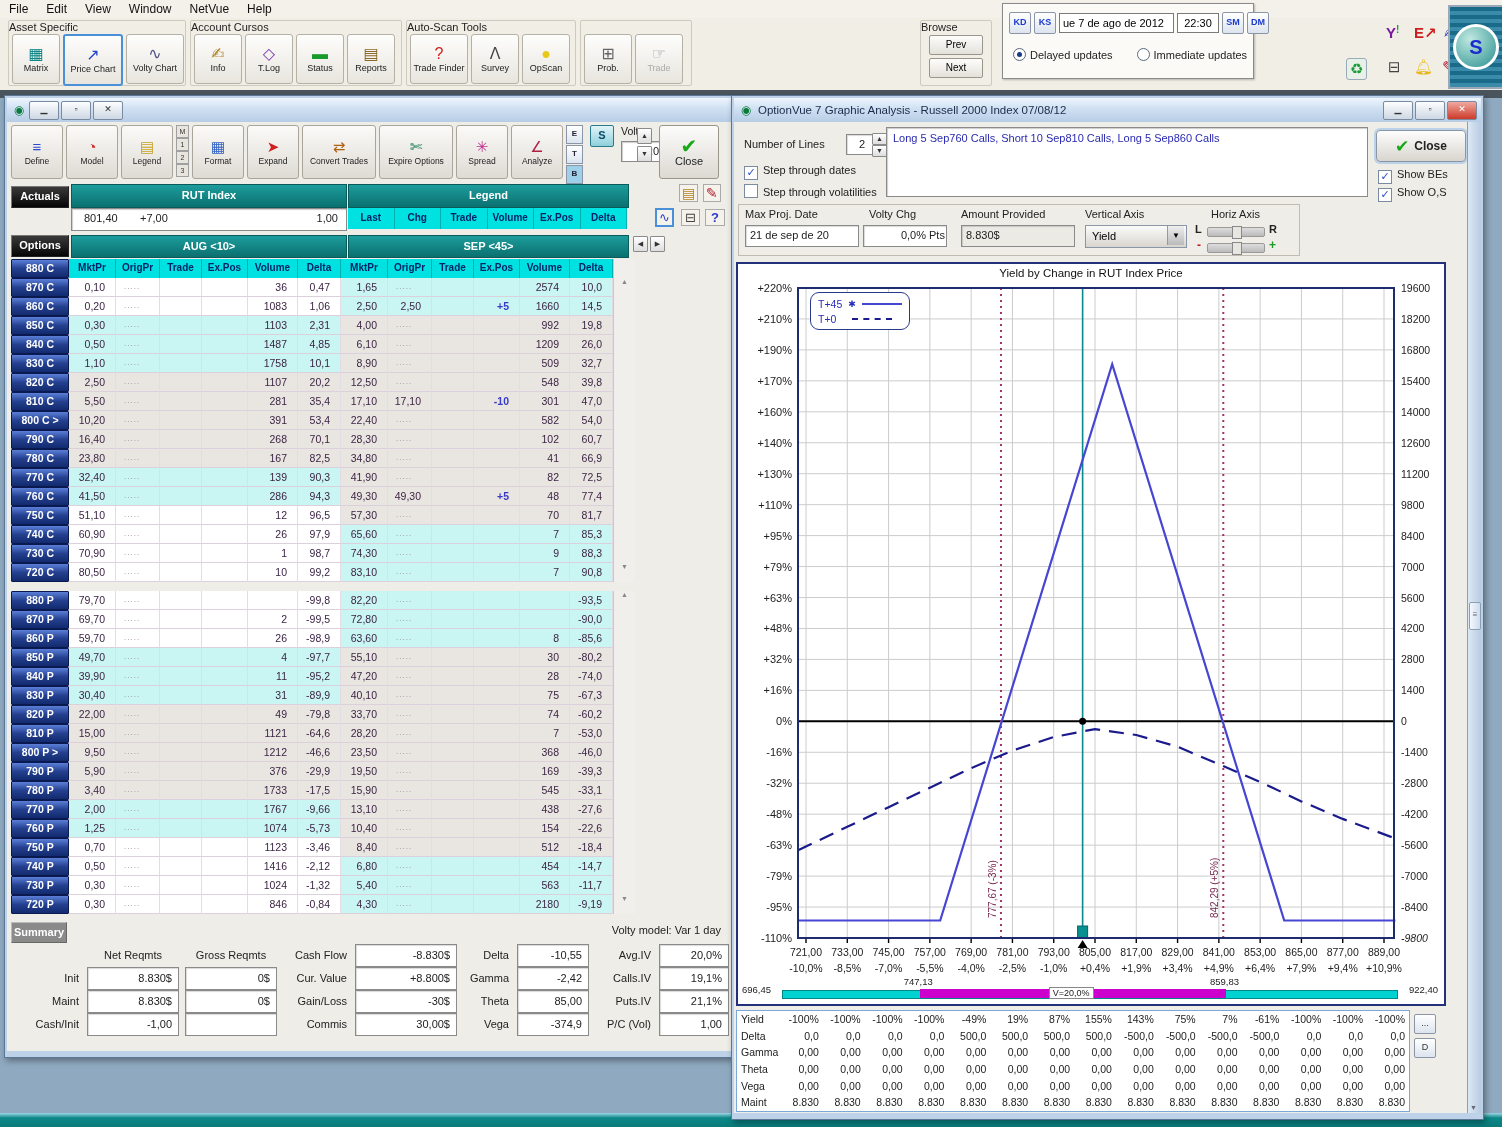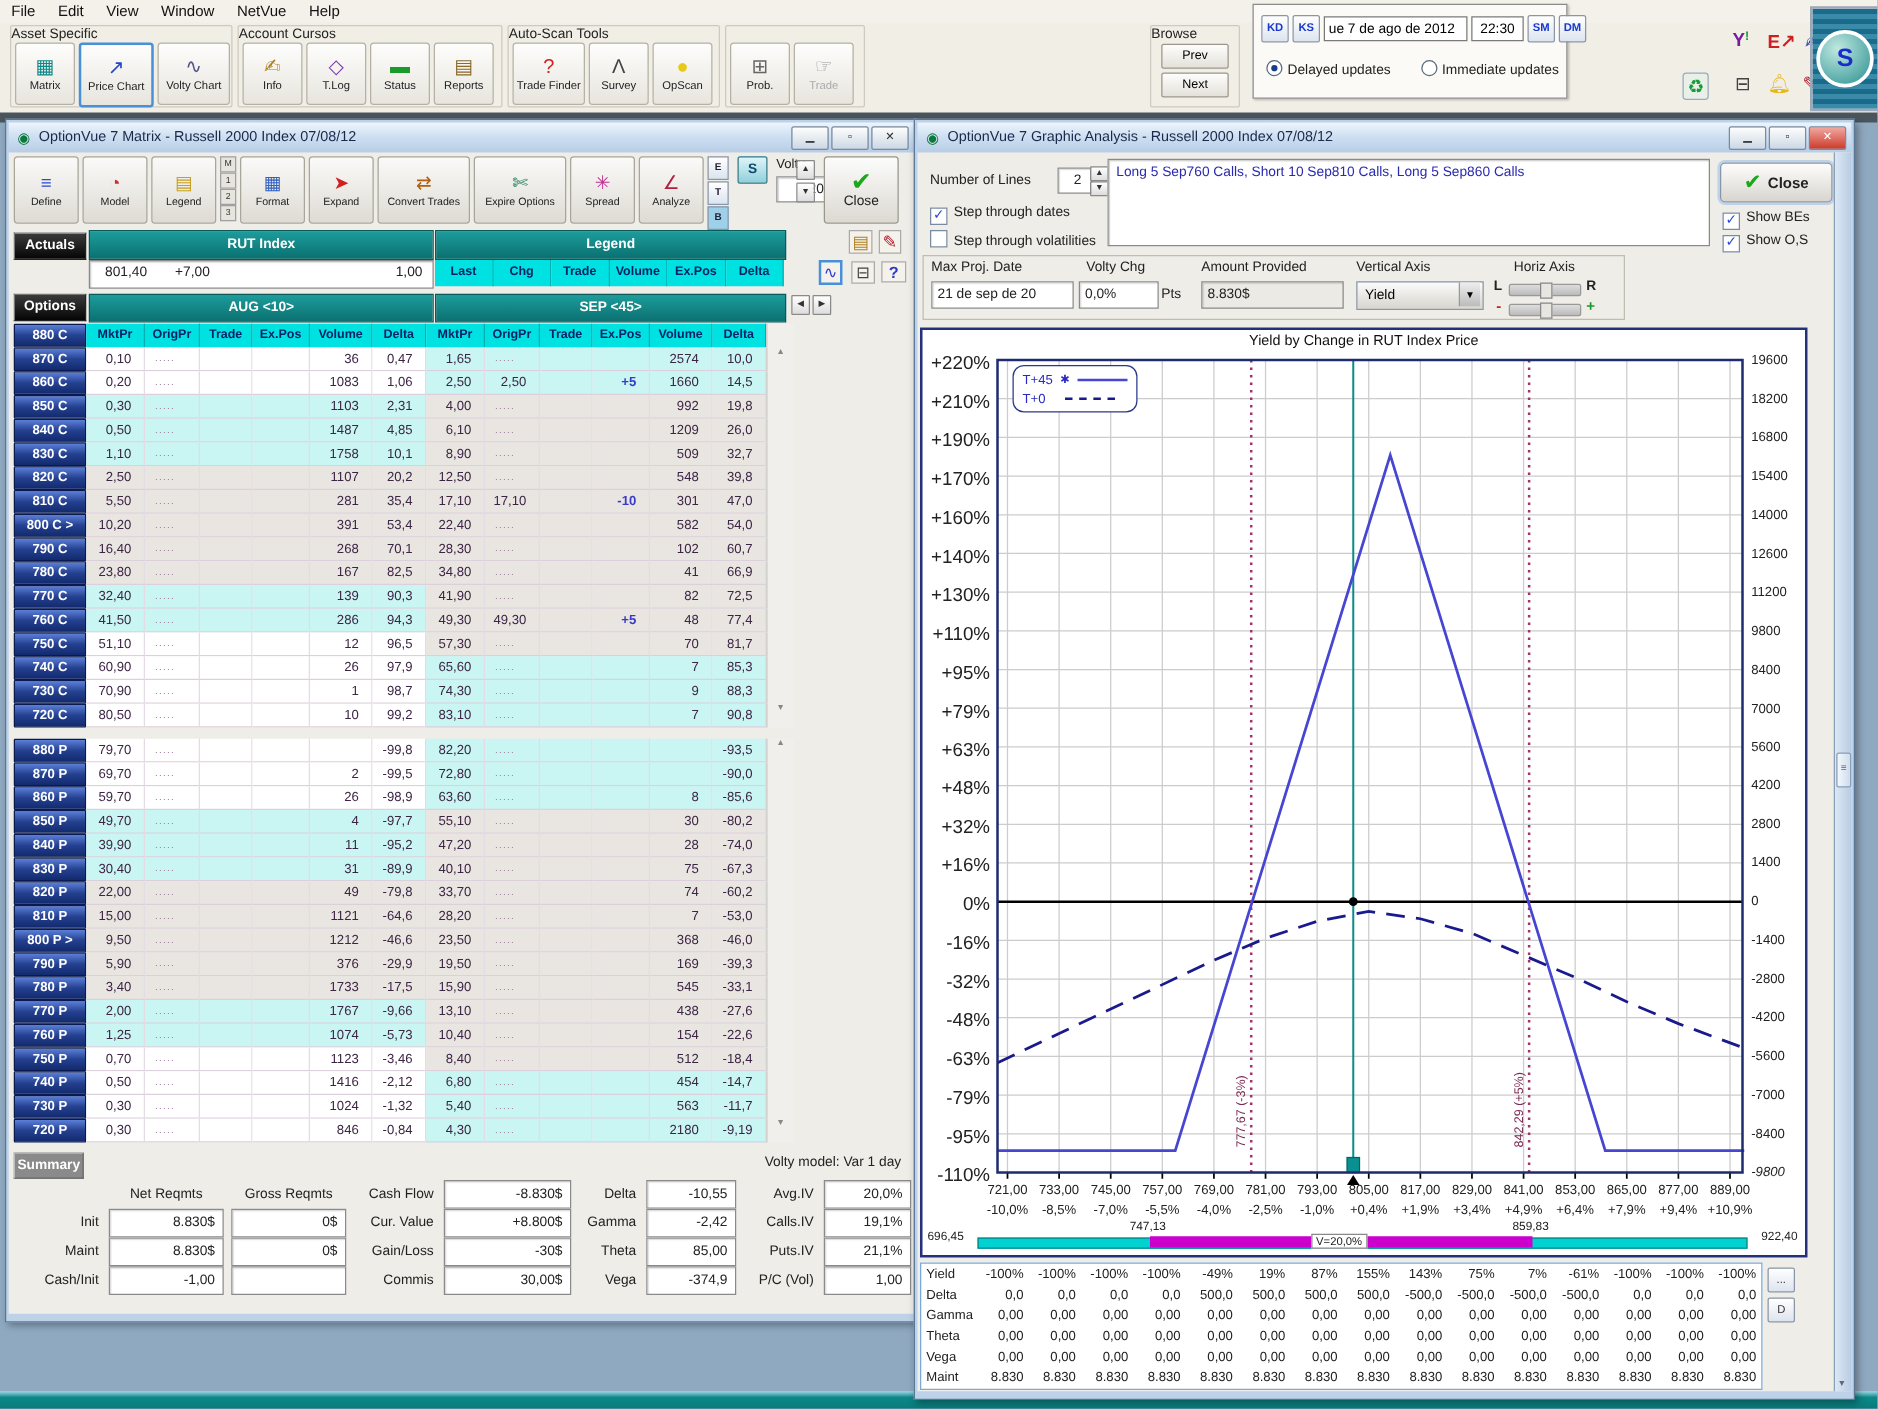--- a/index.html
+++ b/index.html
@@ -83,21 +83,21 @@
   
   .gw-label{font-size:11px;color:#222;}
   .cb{width:12px;height:12px;border:1px solid #7a8aa0;background:#fff;display:inline-block;vertical-align:-2px;margin-right:5px;
       font-size:11px;line-height:11px;text-align:center;color:#2a4ad0;font-weight:bold;}
   .gclose{position:absolute;width:88px;height:30px;background:linear-gradient(180deg,#fdfdfc,#d8d5ce);border:1px solid #8a96a8;border-radius:4px;
       display:flex;align-items:center;justify-content:center;gap:5px;font-size:12px;font-weight:bold;color:#222;box-shadow:0 0 0 2px #bcd2e8;}
   .gclose .ck{color:#18a818;font-size:17px;font-weight:bold;}
   .fieldbox{background:#fff;border:1px solid #8a8a8a;box-shadow:inset 1px 1px 1px rgba(0,0,0,.15);font-size:11px;line-height:19px;padding-left:4px;color:#222;}
   .chartframe{position:absolute;background:#fff;border:2px solid #24307a;}
   .charttitle{position:absolute;width:100%;text-align:center;font-size:11.5px;color:#111;top:3px;}
-  .ylab{position:absolute;font-size:15px;color:#222;width:52px;text-align:right;}
+  .ylab{position:absolute;font-size:11px;color:#222;width:52px;text-align:right;}
   .yrlab{position:absolute;font-size:10.5px;color:#222;width:52px;text-align:left;}
   .xlab{position:absolute;font-size:10.5px;color:#222;width:52px;text-align:center;}
   .legendbox{position:absolute;border:1.5px solid #2a3a8a;border-radius:9px;background:#fff;padding:3px 7px;font-size:10.5px;color:#2a2ac0;}
   .legrow{display:flex;align-items:center;gap:6px;height:15px;}
   .legsample{width:40px;border-top:2px solid #4646d2;}
   .legsample.dash{border-top:2px dashed #1a1a8c;}
   .rangebar-wrap{position:absolute;font-size:9.5px;color:#222;}
   .gtable{position:absolute;background:#fff;border:1px solid #7aa8d8;display:grid;font-size:10.5px;color:#222;}
   .gtable .gl{padding-left:4px;text-align:left;line-height:16px;}
   .gtable .gv{text-align:right;padding-right:4px;line-height:16px;}
@@ -218,21 +218,20 @@
   <span style="left:76px;top:34px;color:#e8b818;">🔔︎</span>
   <span style="left:104px;top:34px;color:#b02030;">✎</span>
 </div>
 <div class="slogo">
     <div class="sball">S</div>
   </div>
 
 <div class="window" style="left:4px;top:95px;width:724px;height:957px;">
   <div class="titlebar">
     <span class="wicon">◉</span>
-    <span class="wtitle">OptionVue 7 Matrix - Russell 2000 Index  07/08/12</span>
     <span class="winbtn">▁</span>
     <span class="winbtn">▫</span>
     <span class="winbtn">✕</span>
   </div>
   <div class="wincontent" style="height:929px;">
 
     <div id="matrix-toolbar" style="position:absolute;left:4px;top:3px;display:flex;gap:3px;align-items:flex-start;">
         <div class="mbtn" style="width: 44px;">
           <span class="ticon" style="color: rgb(42, 74, 208);">≡</span>
           <span class="tlabel">Define</span>
@@ -945,21 +944,21 @@
       <span class="ck">✔</span>
         <span>Close</span>
     </div>
     <span class="gw-label" style="position:absolute;left:644px;top:46px;"><span class="cb">✓</span><span>Show BEs</span></span>
     <span class="gw-label" style="position:absolute;left:644px;top:64px;"><span class="cb">✓</span><span>Show O,S</span></span>
 
     <div style="position:absolute;left:4px;top:82px;width:560px;height:50px;border:1px solid #c0bcb2;">
       <span class="gw-label" style="position:absolute;left:6px;top:3px;">Max Proj. Date</span>
       <div class="fieldbox" style="position:absolute;left:6px;top:20px;width:108px;height:20px;">21 de sep de 20</div>
       <span class="gw-label" style="position:absolute;left:130px;top:3px;">Volty Chg</span>
-      <div class="fieldbox" style="position:absolute;left:124px;top:20px;width:58px;height:20px;text-align:left;padding-right:0;">0,0%</div>
+      <div class="fieldbox" style="position:absolute;left:124px;top:20px;width:58px;height:20px;text-align:right;padding-right:20px;">0,0%</div>
       <span class="gw-label" style="position:absolute;left:190px;top:24px;">Pts</span>
       <span class="gw-label" style="position:absolute;left:222px;top:3px;">Amount Provided</span>
       <div class="fieldbox" style="position:absolute;left:222px;top:20px;width:108px;height:20px;background:#eceae4;">8.830$</div>
       <span class="gw-label" style="position:absolute;left:346px;top:3px;">Vertical Axis</span>
       <div style="position:absolute;left:346px;top:20px;width:94px;height:21px;border:1px solid #8a96a8;background:linear-gradient(180deg,#fbfbfa,#d8d5ce);font-size:11px;line-height:20px;padding-left:6px;">
         <span>Yield</span>
         <span style="position:absolute;right:2px;top:0;width:16px;height:19px;background:linear-gradient(180deg,#eee,#bbb);border-left:1px solid #999;text-align:center;font-size:8px;line-height:19px;">▼</span>
       </div>
       <span class="gw-label" style="position:absolute;left:472px;top:3px;">Horiz Axis</span>
       <span class="gw-label" style="position:absolute;left:456px;top:18px;font-weight:bold;">L</span>

